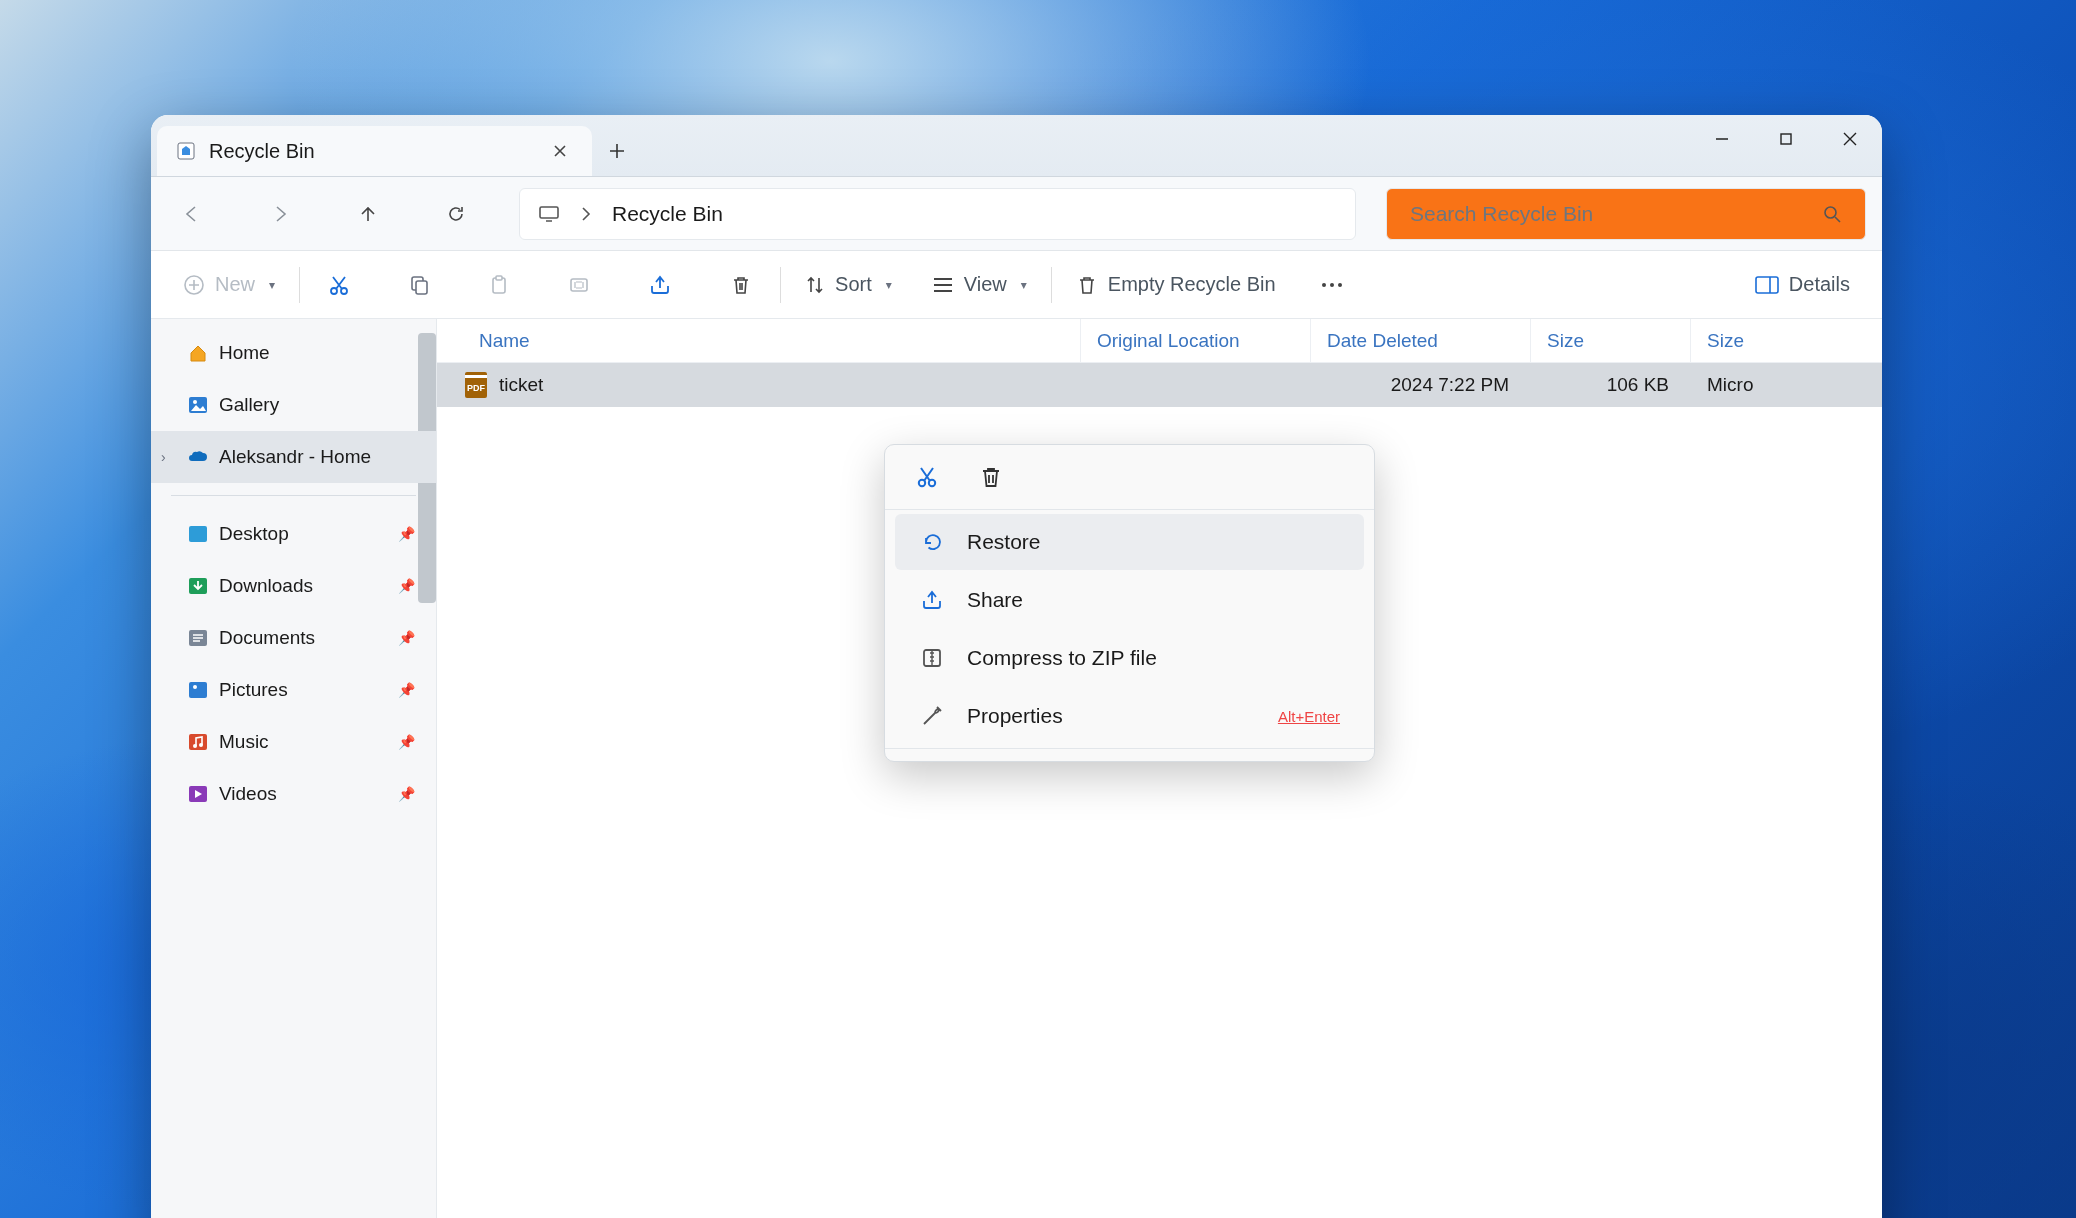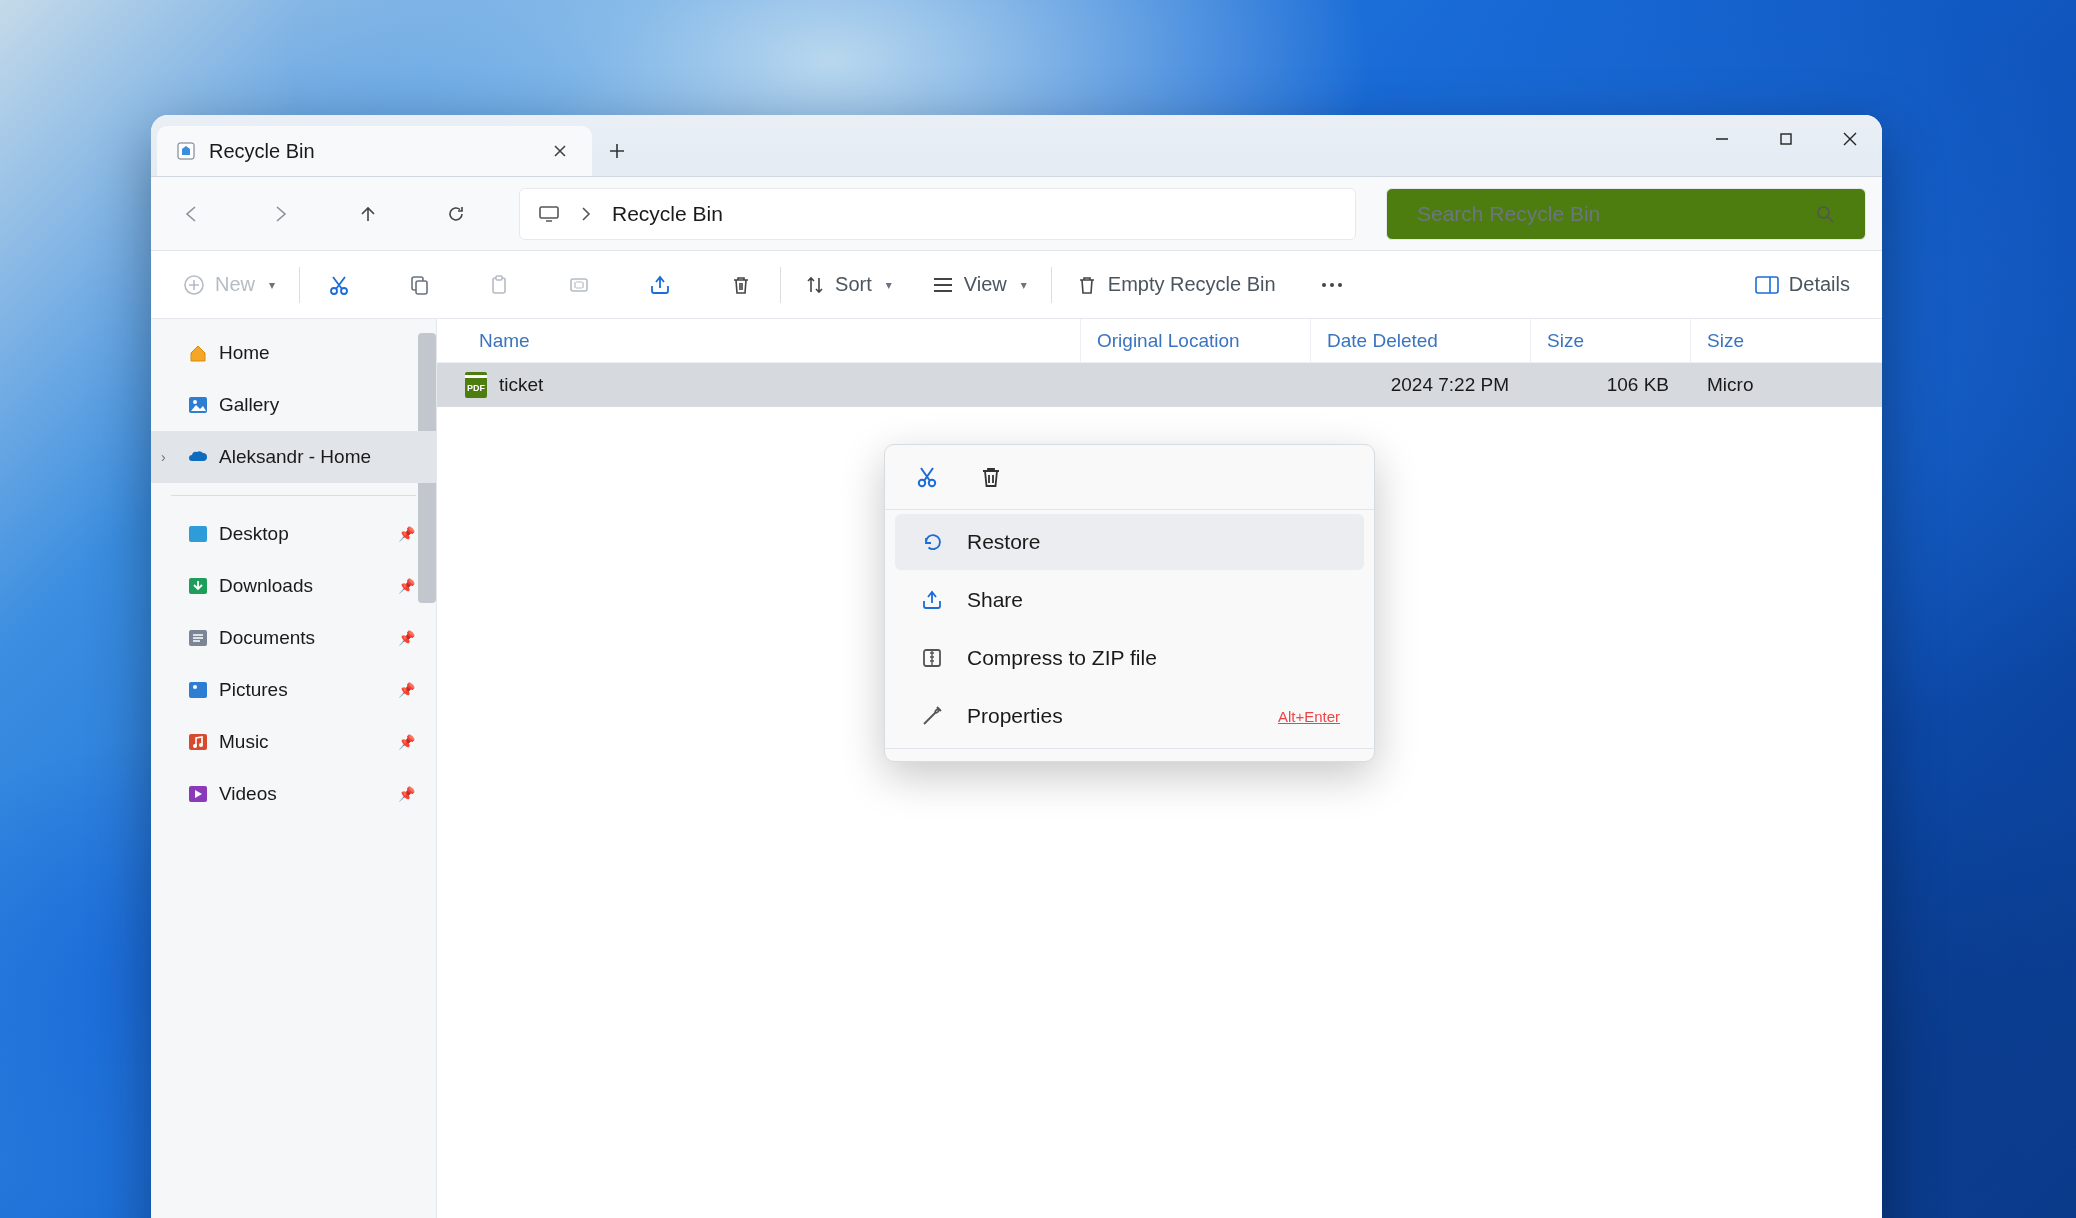--- a/index.html
+++ b/index.html
@@ -91,26 +91,26 @@
   padding: 0 18px;
   gap: 20px;
   color: #1a1a1a;
   font-size: 21px;
   margin-left: 30px;
 }
 .addr-icon { color: #555; }
 .search-field {
   width: 480px;
   height: 52px;
-  background: #4d7c0f;
+  background: #f97316;
   border: 1px solid #e5e9ed;
   border-radius: 6px;
   display: flex;
   align-items: center;
-  padding: 0 30px;
+  padding: 0 23px;
   gap: 14px;
   margin-left: 22px;
 }
 .search-field input {
   border: none; outline: none; background: transparent;
   font-size: 21px; color: #1a1a1a; flex: 1;
 }
 .search-field input::placeholder { color: #6d7680; }
 .toolbar {
   height: 68px;
@@ -199,21 +199,21 @@
 }
 .row.selected { background: #d6dadf; }
 .cell { padding: 0 16px; }
 .cell.name { width: 644px; padding-left: 28px; display: flex; align-items: center; gap: 12px; }
 .cell.orig { width: 230px; }
 .cell.date { width: 220px; text-align: right; padding-right: 22px; }
 .cell.size { width: 160px; text-align: right; padding-right: 22px; }
 .cell.type { flex: 1; }
 .pdf-icon {
   width: 22px; height: 26px;
-  background: #4d7c0f;
+  background: #a16207;
   border-radius: 2px;
   color: #fff;
   font-size: 9px;
   font-weight: bold;
   display: flex; align-items: center; justify-content: center;
   border-top: 5px solid #fff0;
   position: relative;
 }
 .pdf-icon::before { content:""; position:absolute; top:-2px; left:0; width:100%; height:3px; background:#fff; }
 .hscroll {

